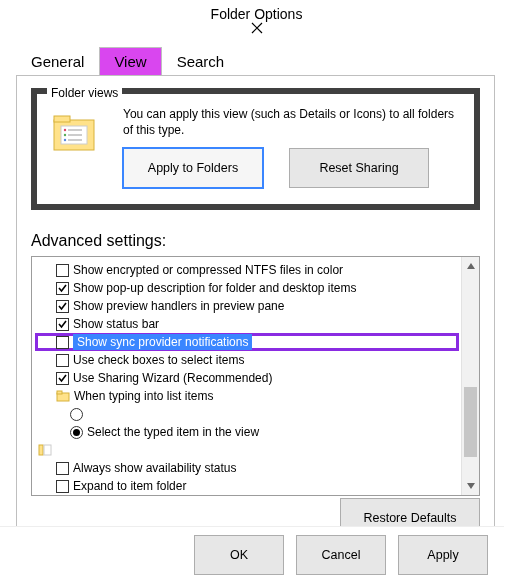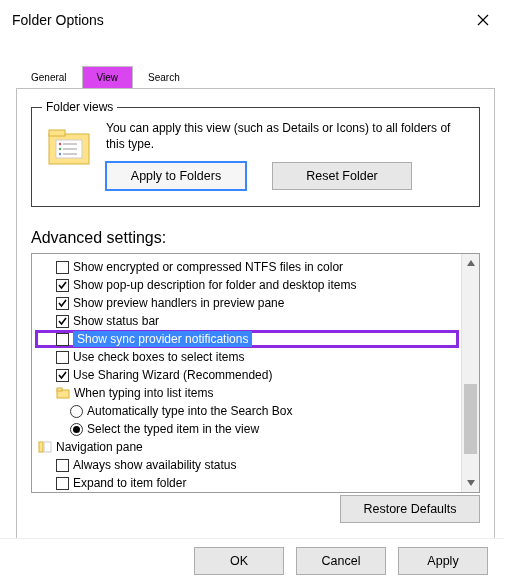--- a/index.html
+++ b/index.html
@@ -11,74 +11,74 @@
     color: #000;
     width: 511px;
     height: 587px;
     overflow: hidden;
   }
   .titlebar {
     display: flex;
     align-items: center;
     padding: 6px 10px 2px 12px;
     height: 36px;
+    flex-direction: column;
   }
   .titlebar .title {
     font-size: 14px;
     flex: 1;
   }
   .titlebar .xbtn {
     width: 36px; height: 28px;
     display: flex; align-items: center; justify-content: center;
   }
   .content {
     padding: 4px 16px 10px 16px;
   }
   .tabs {
     display: flex;
     align-items: flex-end;
     margin-top: 6px;
   }
   .tab {
     padding: 5px 14px 5px 14px;
-    font-size: 10px;
+    font-size: 15px;
     border: 1px solid transparent;
     position: relative;
     bottom: -1px;
     cursor: default;
-    margin-top: 19px;
   }
   .tab.inactive { }
   .tab.active {
     border: 1px solid #bfbfbf;
     border-bottom-color: #fff;
     background: #d946ef;
   }
   .tab-body {
     border: 1px solid #bfbfbf;
     padding: 12px 14px 14px 14px;
     height: 458px;
     position: relative;
   }
   .groupbox {
-    border: 1px solid #404040;
+    border: 6px solid #404040;
     position: relative;
     padding: 12px 14px 16px 14px;
-    margin-top: 6px;
+    margin-top: 0;
   }
   .groupbox .legend {
     position: absolute;
     top: -8px; left: 10px;
     background: #fff;
     padding: 0 4px;
     font-size: 12px;
   }
   .folderviews-inner {
     display: flex;
-    gap: 14px;
+    gap: 26px;
     align-items: flex-start;
   }
   .folder-icon-cell {
     width: 46px;
     display: flex;
     align-items: center;
     justify-content: center;
     padding-top: 6px;
   }
   .folder-icon {
@@ -87,21 +87,21 @@
   .folderviews-right { flex: 1; }
   .folderviews-text { line-height: 1.35; }
   .folderviews-buttons {
     display: flex;
     gap: 26px;
     margin-top: 10px;
   }
   .btn {
     border: 1px solid #adadad;
     background: #e7e7e7;
-    height: 28px;
+    height: 40px;
     font-size: 12.5px;
     display: inline-flex;
     align-items: center;
     justify-content: center;
     cursor: default;
     padding: 0 10px;
   }
   .btn.primary-outline {
     outline: 2px solid #3a86ff;
     outline-offset: -1px;
@@ -234,21 +234,21 @@
             <circle cx="12" cy="23" r="1.2" fill="#5a5"></circle>
               <rect x="15" y="22" width="14" height="2" fill="#ccc"></rect>
             <circle cx="12" cy="28" r="1.2" fill="#58d"></circle>
               <rect x="15" y="27" width="14" height="2" fill="#ccc"></rect>
           </svg>
         </div>
         <div class="folderviews-right">
           <div class="folderviews-text">You can apply this view (such as Details or Icons) to all folders of this type.</div>
           <div class="folderviews-buttons">
             <span class="btn primary-outline wide140">Apply to Folders</span>
-            <span class="btn wide140">Reset Folder</span>
+            <span class="btn wide140">Reset Sharing</span>
           </div>
         </div>
       </div>
     </div>
 
     <div class="adv-label">Advanced settings:</div>
 
     <div class="adv-list">
       <div class="adv-items">
         <div class="row">
@@ -306,33 +306,31 @@
           <span class="indent1"></span>
           <svg class="treeicon" viewBox="0 0 14 14">
               <rect x="1" y="4" width="12" height="8" fill="#ffe28a" stroke="#d8b23a"></rect>
               <rect x="1" y="2" width="5" height="3" fill="#ffe28a" stroke="#d8b23a"></rect>
             </svg>
           <span class="txt">When typing into list items</span>
         </div>
         <div class="row">
           <span class="indent2"></span>
           <span class="rb"></span>
-          <span class="txt">Automatically type into the Search Box</span>
         </div>
         <div class="row">
           <span class="indent2"></span>
           <span class="rb sel"></span>
           <span class="txt">Select the typed item in the view</span>
         </div>
         <div class="row">
           <svg class="treeicon" viewBox="0 0 14 14">
               <rect x="1" y="2" width="4" height="10" fill="#ffe28a" stroke="#d8b23a"></rect>
               <rect x="6" y="2" width="7" height="10" fill="#fff" stroke="#ccc"></rect>
             </svg>
-          <span class="txt">Navigation pane</span>
         </div>
         <div class="row">
           <span class="indent1"></span>
           <span class="cb"></span>
           <span class="txt">Always show availability status</span>
         </div>
         <div class="row">
           <span class="indent1"></span>
           <span class="cb"></span>
           <span class="txt">Expand to item folder</span>

